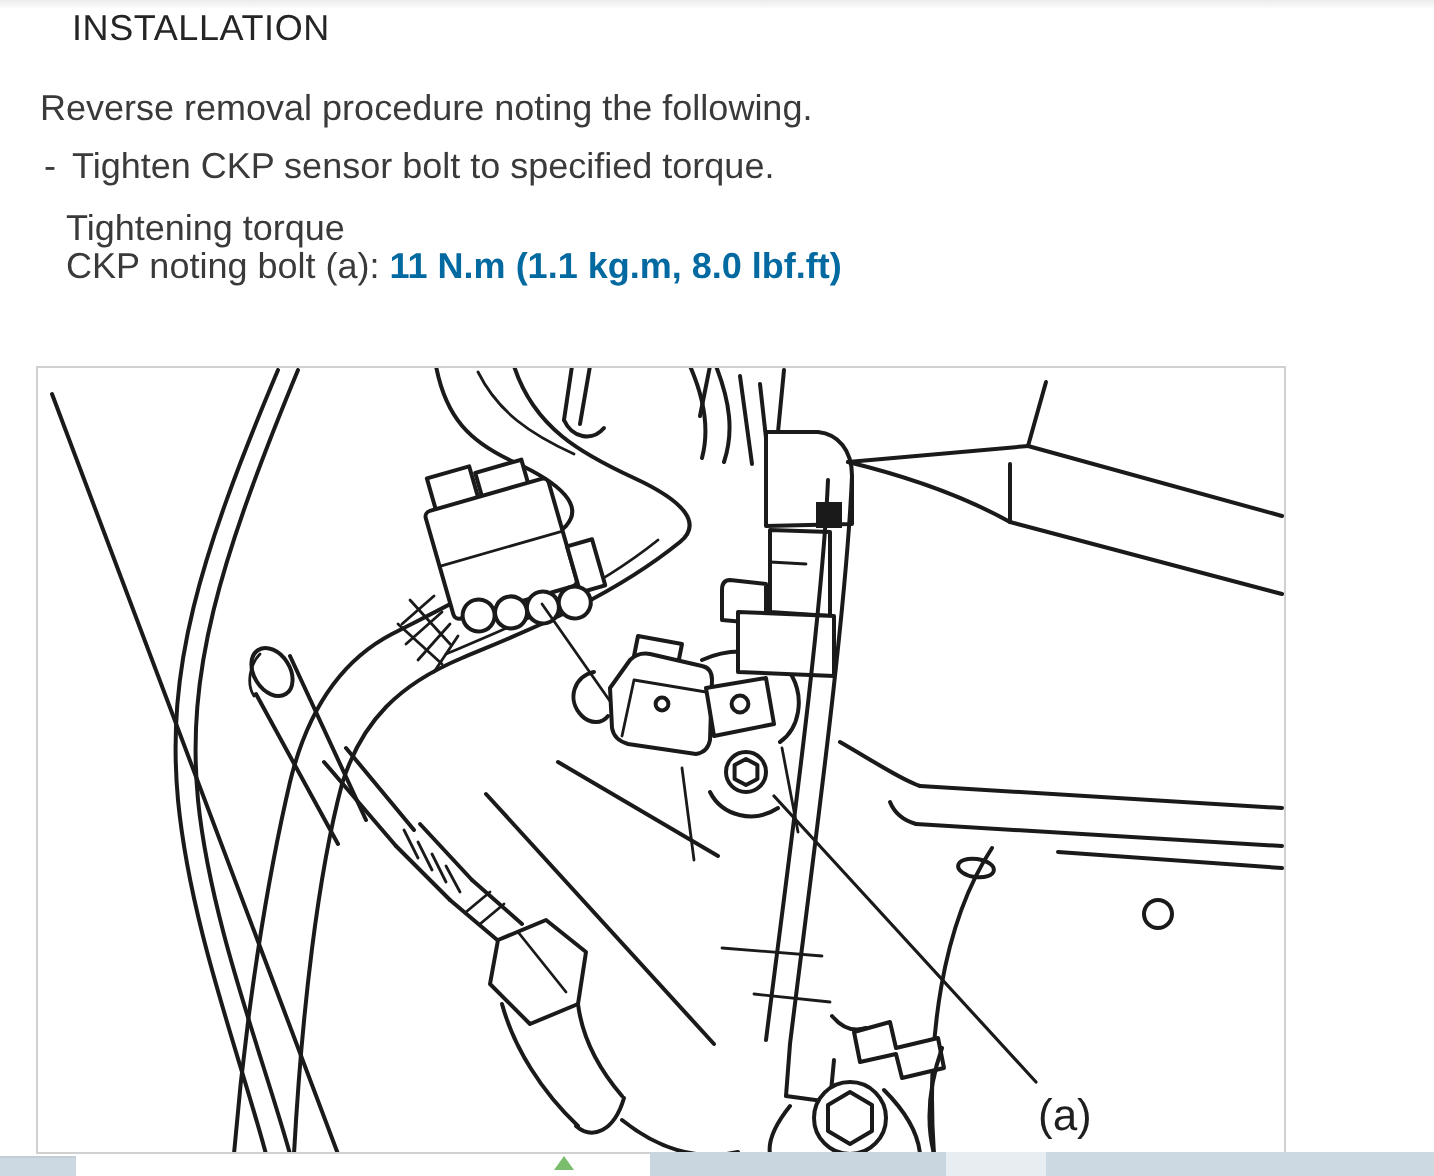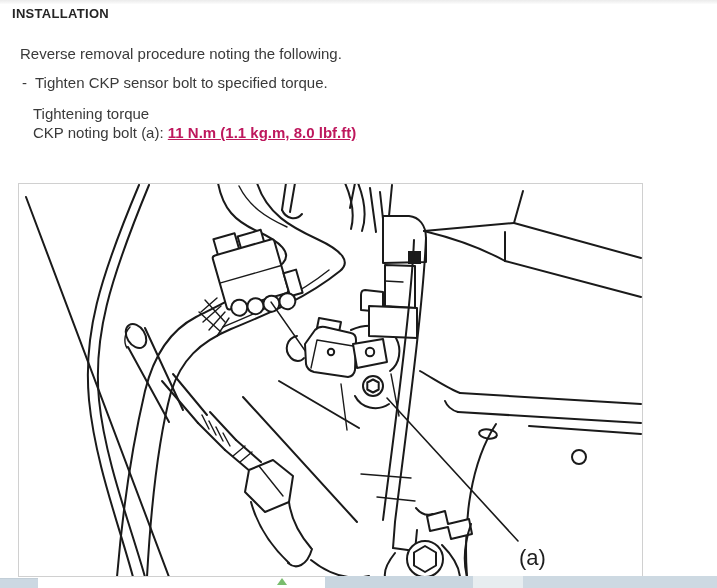--- a/index.html
+++ b/index.html
@@ -5,29 +5,29 @@
   :root{
     --text:#2e2e2e; --ink:#1a1a1a; --frame-border:#d0d0d0;
     --bar-blue:#c9d6e0; --bar-blue-2:#cdd9e2; --bar-light:#e7edf0;
     --green-arrow:#79bd6d; --left-chip:#ccd8e2;
   }
   html,body{margin:0;padding:0;background:#fff;}
   .screen{position:relative;width:717px;height:588px;background:#fff;overflow:hidden;
           font-family:"Liberation Sans",sans-serif;color:var(--text);}
   .top-edge{position:absolute;left:0;top:0;width:717px;height:4px;
             background:linear-gradient(#ebebeb,#fcfcfc);}
-  .h-title{position:absolute;left:12px;top:6px;font-size:13px;line-height:16px;
-           font-weight:700;letter-spacing:.3px;color:#252525;}
-  .t-line{position:absolute;font-size:15px;line-height:16px;color:#3a3a3a;white-space:nowrap;}
+  .h-title{position:absolute;left:36px;top:6px;font-size:18px;line-height:16px;
+           font-weight:400;letter-spacing:.3px;color:#252525;}
+  .t-line{position:absolute;font-size:18px;line-height:16px;color:#3a3a3a;white-space:nowrap;}
   .t-intro{left:20px;top:46px;}
   .t-bullet{left:22px;top:65px;margin-top:10px;}
   .t-bullet .marker{margin-right:8px;}
   .t-torque-h{left:33px;top:106px;text-align:center;}
   .t-torque{left:33px;top:125px;}
-  .t-torque b{font-weight:700;color:#be185d;text-decoration:underline;}
+  .t-torque b{font-weight:700;color:#0369a1;}
   .figure-frame{position:absolute;left:18px;top:183px;width:625px;height:394px;
                 box-sizing:border-box;border:1px solid var(--frame-border);
                 background:#fff;overflow:hidden;}
   .figure-frame svg{display:block;}
   svg .st{stroke:var(--ink);stroke-width:2;fill:none;stroke-linecap:round;stroke-linejoin:round;}
   svg .fw{fill:#fff;}
   svg .fi{fill:var(--ink);stroke:none;}
   svg .thin{stroke-width:1.4;}
   svg .lead{stroke-width:1.6;}
   svg text.callout{fill:#1f1f1f;stroke:none;font-family:"Liberation Sans",sans-serif;

